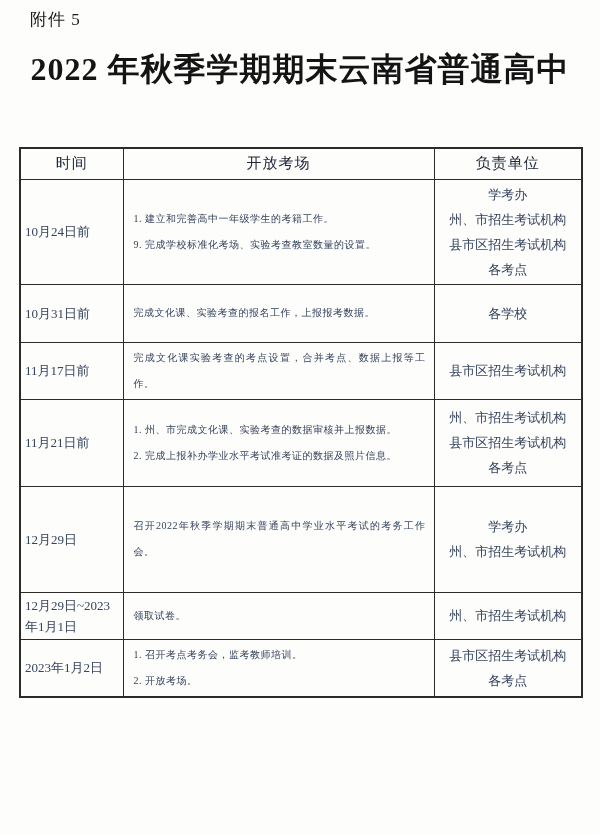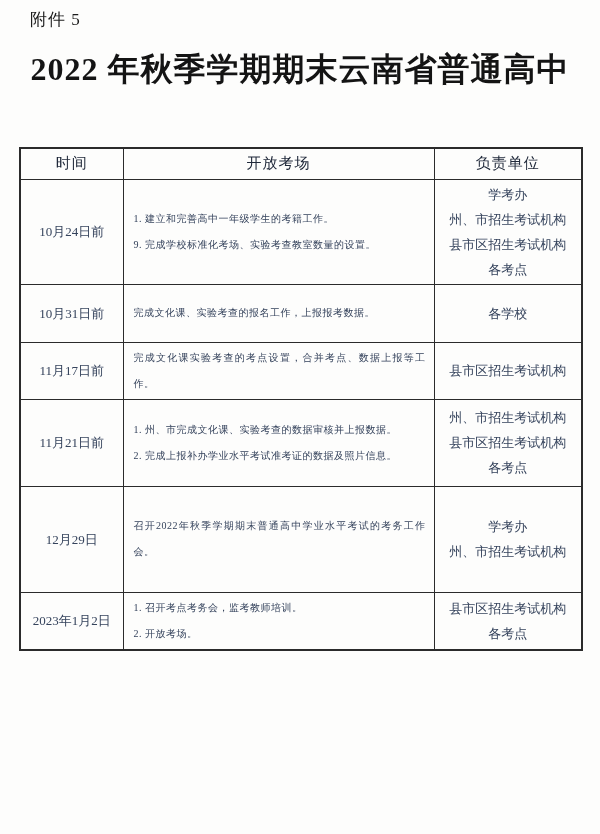--- a/index.html
+++ b/index.html
@@ -50,21 +50,21 @@
     text-align: center;
     vertical-align: middle;
     letter-spacing: 1px;
   }
 
   tbody td {
     vertical-align: middle;
     color: #35435c;
   }
   td.col-time {
-    text-align: center;
+    text-align: left;
     font-size: 13px;
     line-height: 21px;
     padding: 2px 4px;
   }
   td.col-tasks {
     text-align: justify;
     font-size: 10px;
     line-height: 26px;
     padding: 2px 8px 2px 10px;
     letter-spacing: 0.5px;
@@ -161,20 +161,29 @@
           <td class="col-time">12月29日</td>
           <td class="col-tasks">
             <div class="task-line">召开2022年秋季学期期末普通高中学业水平考试的考务工作会。</div>
           </td>
           <td class="col-units">
             <div class="unit-line">学考办</div>
             <div class="unit-line">州、市招生考试机构</div>
           </td>
         </tr>
         <tr>
+          <td class="col-time">12月29日~2023年1月1日</td>
+          <td class="col-tasks">
+            <div class="task-line">领取试卷。</div>
+          </td>
+          <td class="col-units">
+            <div class="unit-line">州、市招生考试机构</div>
+          </td>
+        </tr>
+        <tr>
           <td class="col-time">2023年1月2日</td>
           <td class="col-tasks">
             <div class="task-line">1. 召开考点考务会，监考教师培训。</div>
             <div class="task-line">2. 开放考场。</div>
           </td>
           <td class="col-units">
             <div class="unit-line">县市区招生考试机构</div>
             <div class="unit-line">各考点</div>
           </td>
         </tr>

